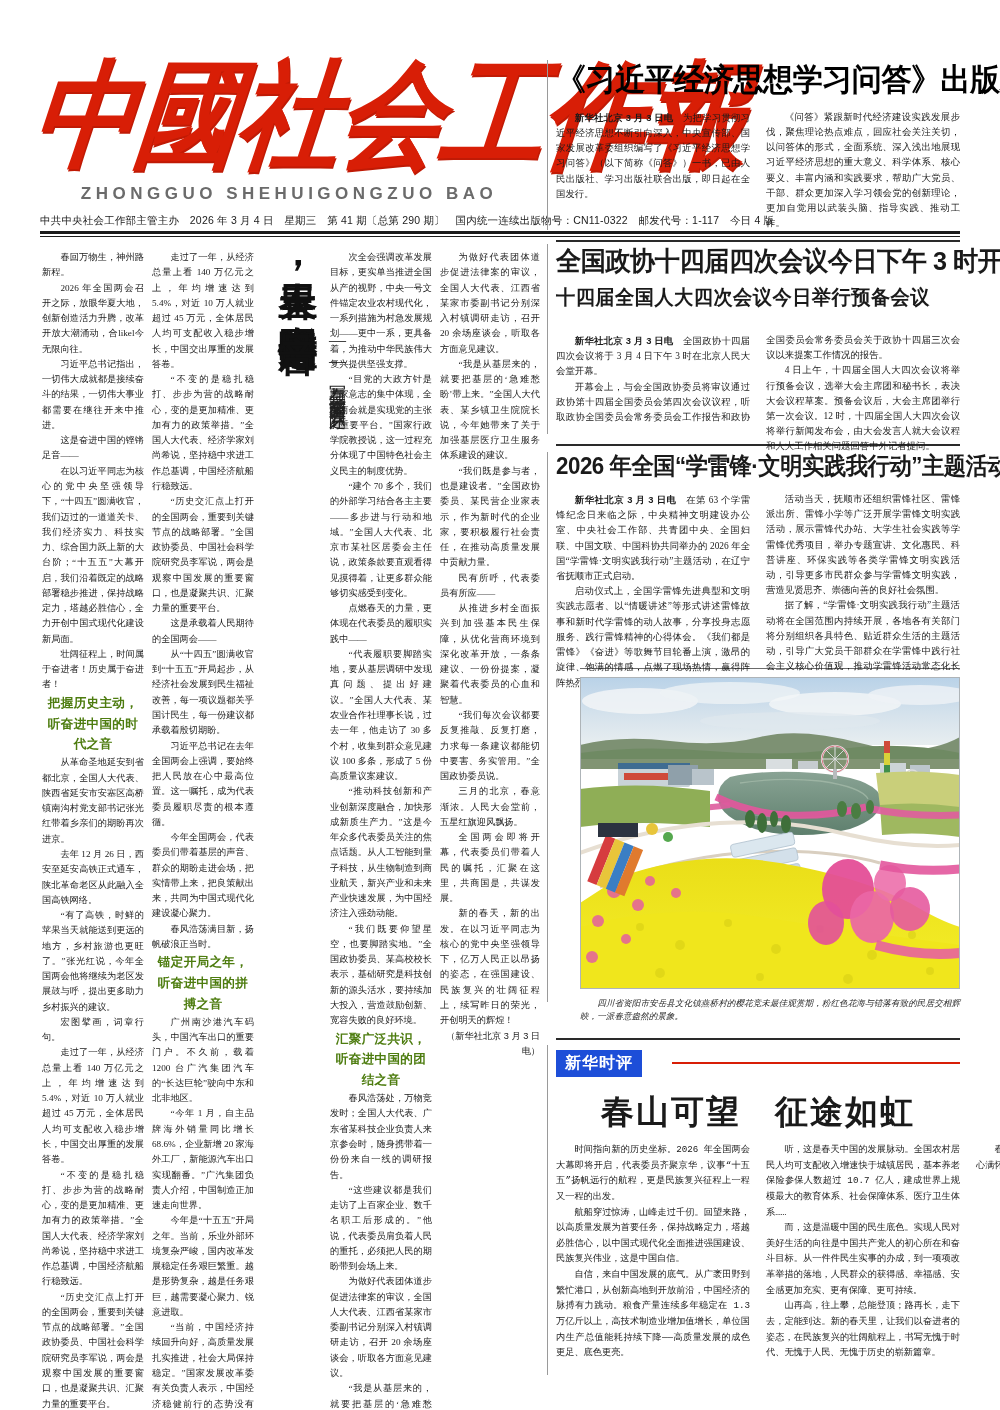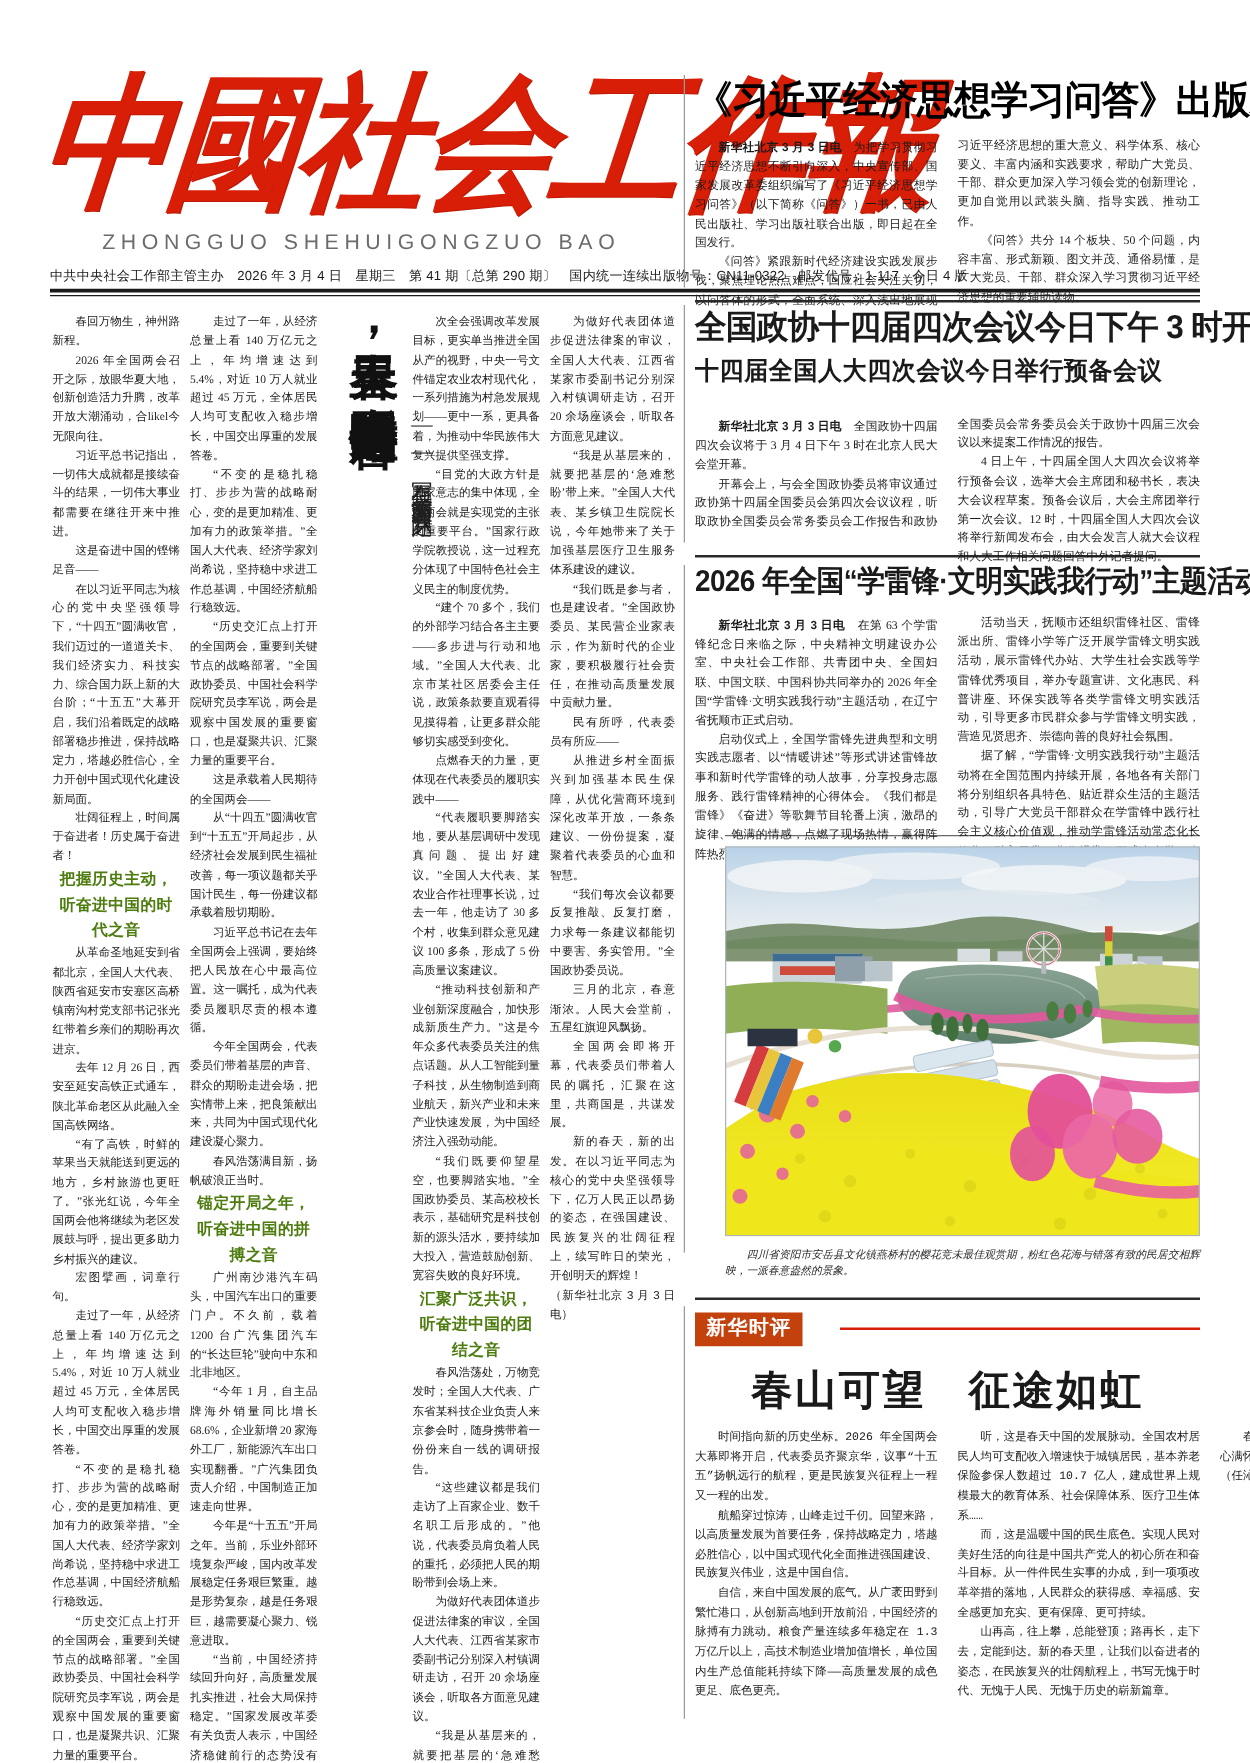--- a/index.html
+++ b/index.html
@@ -41,21 +41,21 @@
     font-style: italic;
     white-space: nowrap;
     transform: skewX(-6deg) scaleY(1.12);
     transform-origin: left top;
     text-shadow: 1px 1px 0 #c01a05;
   }
   .masthead-pinyin {
     margin-top: 22px;
     font-family: "Liberation Sans", sans-serif;
     font-size: 17px;
-    font-weight: normal;
+    font-weight: bold;
     letter-spacing: 4.5px;
     color: #6b6b6b;
     text-align: center;
     width: 498px;
   }
   .masthead-byline {
     margin-top: 10px;
     font-family: "Liberation Sans", sans-serif;
     font-size: 10.5px;
     color: #1a1a1a;
@@ -205,21 +205,21 @@
     text-indent: 2em;
     text-align: justify;
     font-style: italic;
   }
 
   
   .cm-badge {
     position: absolute;
     left: 556px;
     top: 1050px;
-    background: #c2410c;
+    background: #1d4ed8;
     color: #fff;
     font-family: "Liberation Sans", sans-serif;
     font-weight: bold;
     font-size: 16px;
     padding: 4px 9px 5px 9px;
     letter-spacing: 1px;
     line-height: 1.1;
   }
   .cm-badge-rule {
     position: absolute;
@@ -248,21 +248,21 @@
     top: 1142px;
     width: 404px;
     height: 220px;
     column-count: 2;
     column-gap: 16px;
     font-size: 9.2px;
     line-height: 1.7;
     text-align: justify;
   }
   .cm-body p { margin: 0; text-indent: 2em; font-family: Liberation Mono, monospace; }
-  .sig { text-indent: 0 !important; font-family:"Liberation Sans",sans-serif; }
+  .sig { text-align: right; text-indent: 0 !important; font-family:"Liberation Sans",sans-serif; }
 
   
   .feat-vert {
     position: absolute;
     left: 256px;
     top: 252px;
     width: 62px;
     height: 560px;
     writing-mode: vertical-rl;
     text-orientation: upright;
@@ -325,21 +325,20 @@
     <div class="masthead-byline">中共中央社会工作部主管主办　2026 年 3 月 4 日　星期三　第 41 期〔总第 290 期〕　国内统一连续出版物号：CN11-0322　邮发代号：1-117　今日 4 版</div>
   </div>
   <div class="masthead-rule"></div>
   <div class="masthead-rule2"></div>
 
   <div class="tr-block">
     <div class="tr-headline">《习近平经济思想学习问答》出版发行</div>
     <div class="tr-body">
       <p><span class="lead-in">新华社北京 3 月 3 日电</span>　<span>为把学习贯彻习近平经济思想不断引向深入，中央宣传部、国家发展改革委组织编写了《习近平经济思想学习问答》（以下简称《问答》）一书，已由人民出版社、学习出版社联合出版，即日起在全国发行。</span></p>
       <p>《问答》紧跟新时代经济建设实践发展步伐，聚焦理论热点难点，回应社会关注关切，以问答体的形式，全面系统、深入浅出地展现习近平经济思想的重大意义、科学体系、核心要义、丰富内涵和实践要求，帮助广大党员、干部、群众更加深入学习领会党的创新理论，更加自觉用以武装头脑、指导实践、推动工作。</p>
-      <p>《问答》共分 14 个板块、50 个问题，内容丰富、形式新颖、图文并茂、通俗易懂，是广大党员、干部、群众深入学习贯彻习近平经济思想的重要辅助读物。</p>
     </div>
   </div>
 
   <div class="vline" style="left:547px; top:244px; height:190px;"></div>
   <div class="vline" style="left:547px; top:452px; height:550px;"></div>
   <div class="vline" style="left:547px; top:1045px; height:330px;"></div>
   <div class="vline" style="left:547px; top:60px; height:170px;"></div>
 
   <div class="hline-thick" style="left:556px; top:240px; width:404px;"></div>
   <div class="hline-thick" style="left:556px; top:444px; width:404px;"></div>

